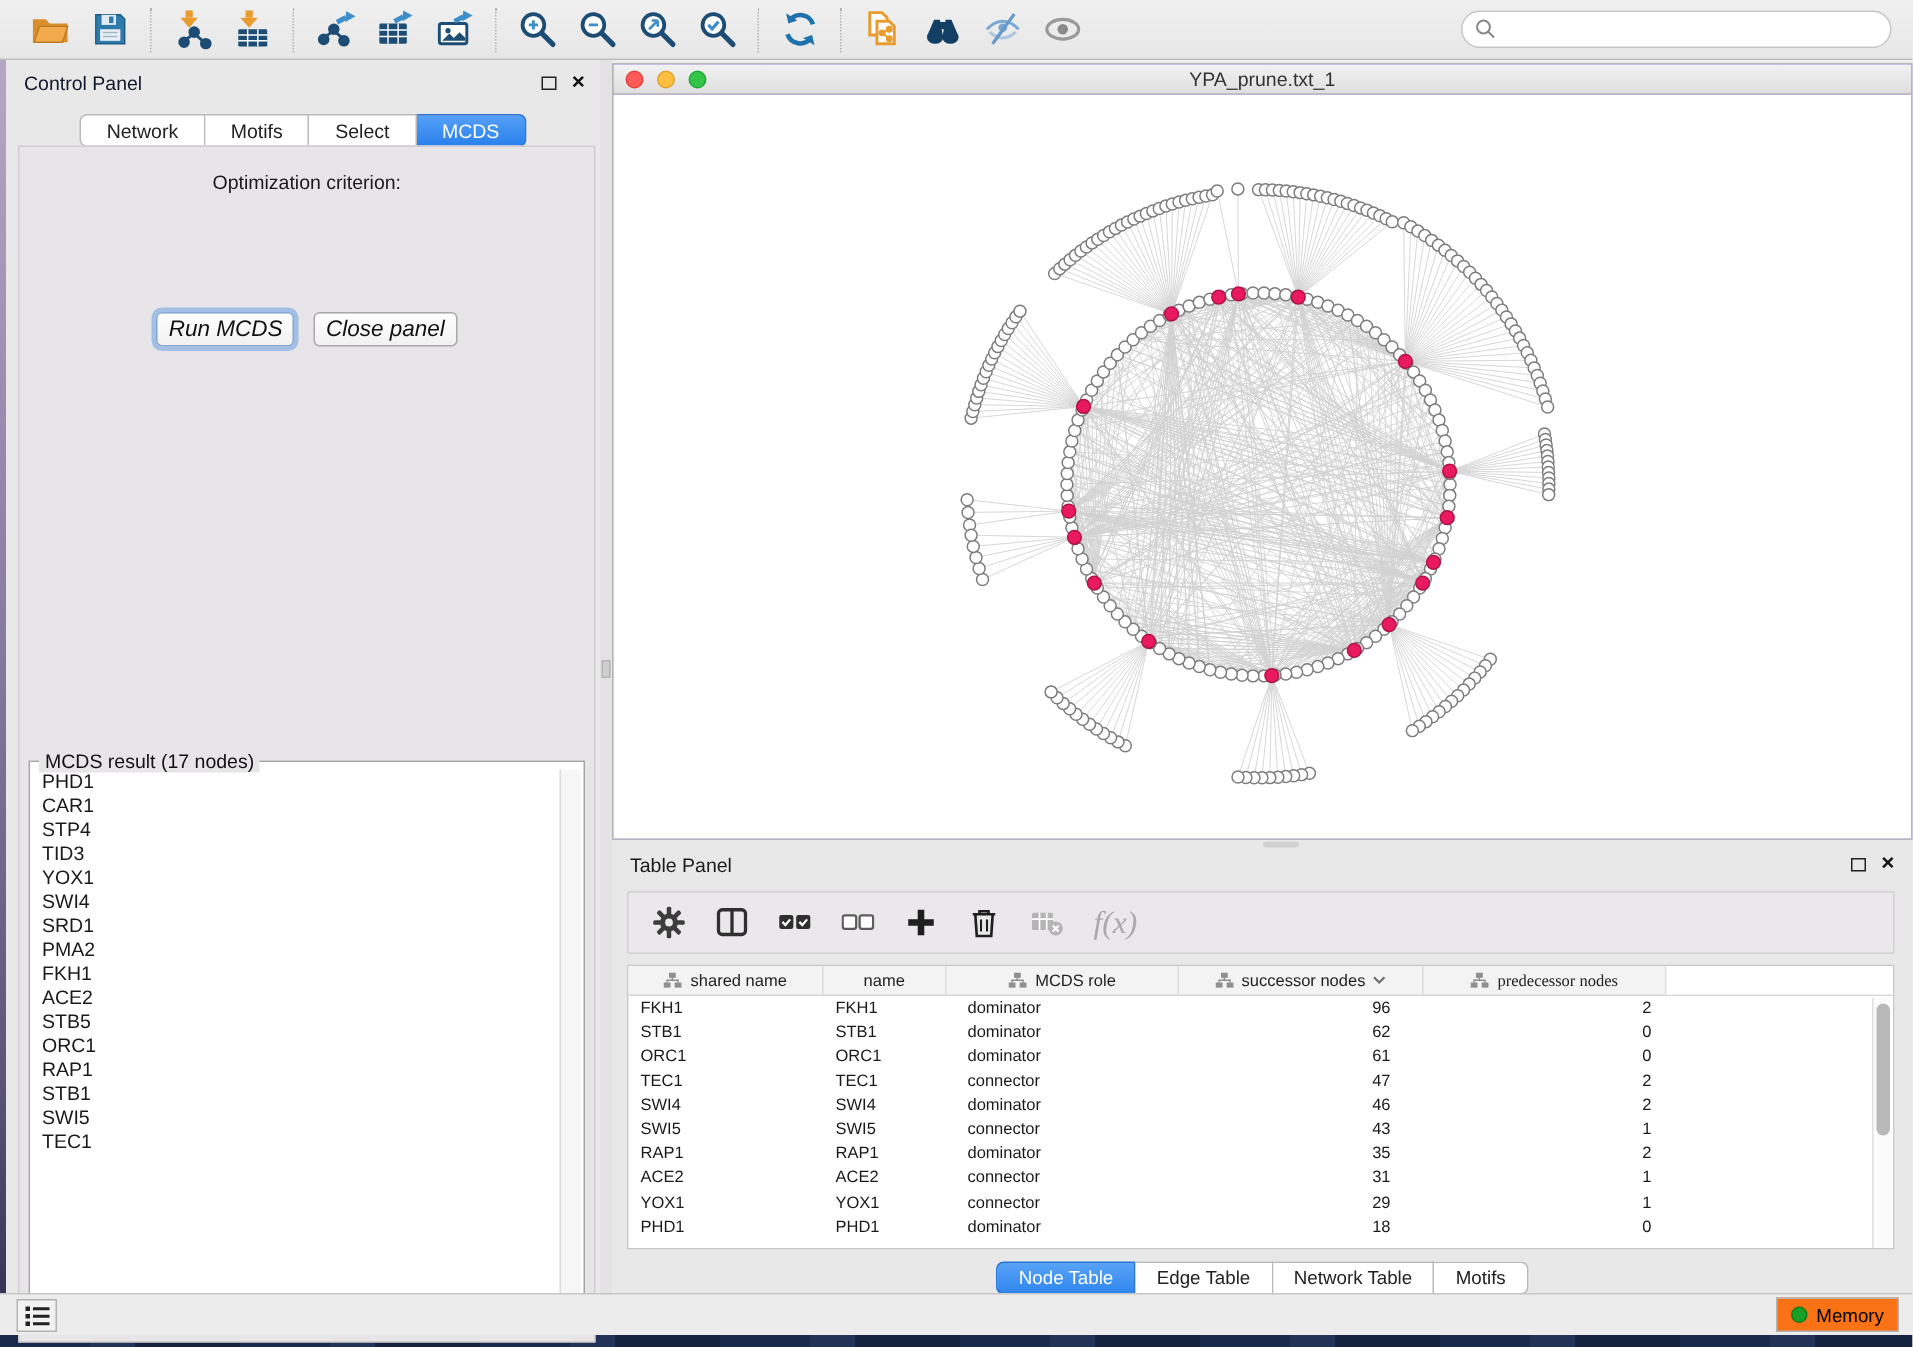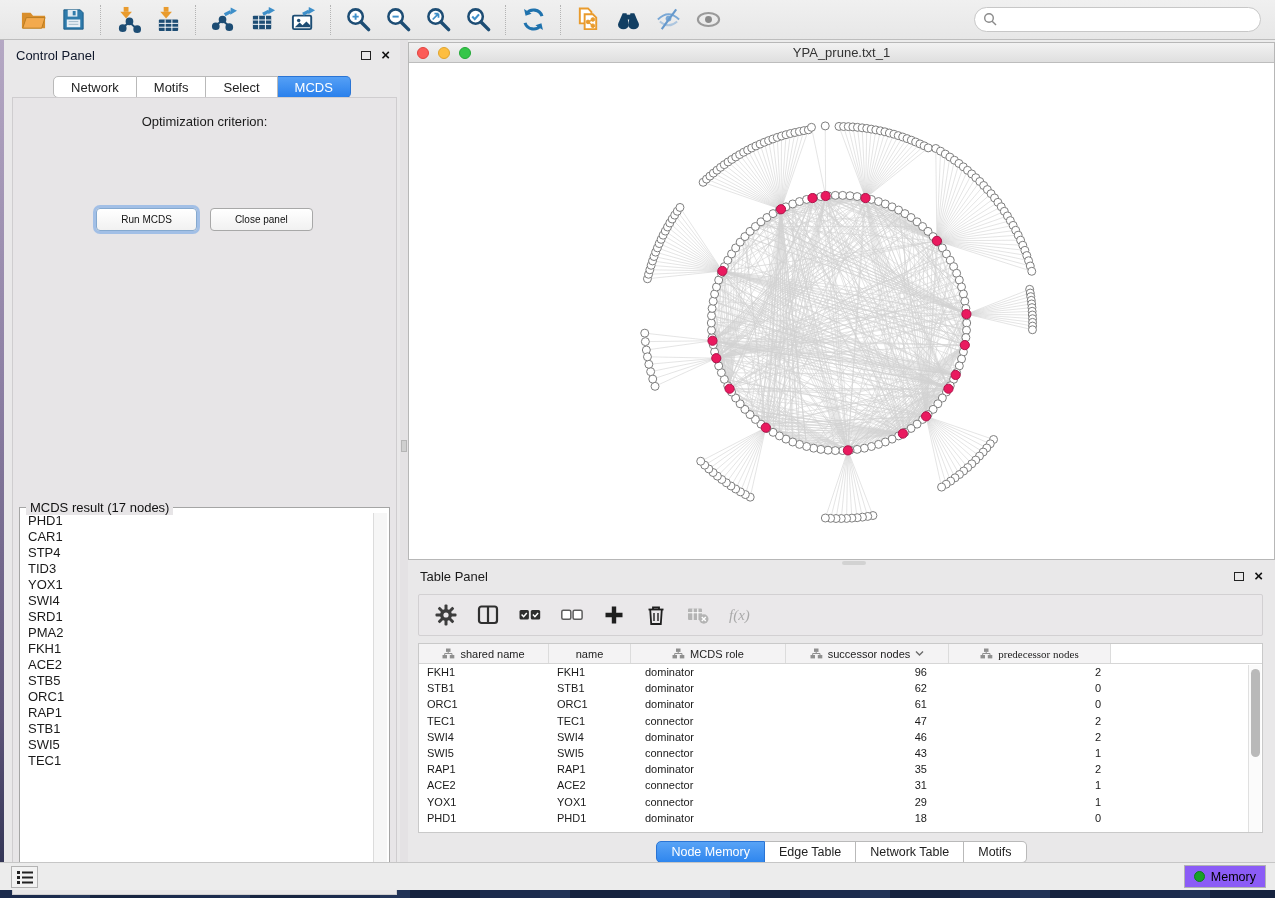--- a/index.html
+++ b/index.html
@@ -42,22 +42,22 @@
   .cp-inner { position:absolute; left:8px; top:57px; width:385px; height:798px;
     background:#e7e5e7; border:1px solid #cfcdcf; }
   .opt-label { text-align:center; font-size:13px; margin-top:16px; }
   .dropdown { position:absolute; left:37px; top:77px; width:311px; height:24px; background:#fff;
     border:1px solid #b5b5b5; border-radius:5px; display:flex; align-items:center; box-shadow:0 1px 1px rgba(0,0,0,.08); }
   .dd-text { flex:1; font-size:13px; padding-left:10px; white-space:nowrap; overflow:hidden; }
   .dd-stepper { width:20px; height:24px; margin-right:-1px; border-radius:0 5px 5px 0;
     background:linear-gradient(180deg,#6aaaf7,#2b7de4); display:flex; flex-direction:column;
     align-items:center; justify-content:center; gap:1px; }
   .btn-row { position:absolute; left:0; top:110px; width:100%; display:flex; justify-content:center; gap:13px; }
-  .push-btn { height:23px; padding:0 24px; font-size:10px; background:linear-gradient(180deg,#ffffff,#f1f1f1);
-    border:1px solid #a8a8a8; border-radius:4px; color:#111; }
+  .push-btn { height:23px; padding:0 7px; font-size:15px; background:linear-gradient(180deg,#ffffff,#f1f1f1);
+    border:1px solid #a8a8a8; border-radius:4px; color:#111;font-style:italic; }
   .push-btn.focus { box-shadow:0 0 0 3px rgba(106,160,230,.55); border-color:#85a9cf; }
   .group-box { position:absolute; left:6px; top:409px; width:371px; height:372px;
     border:1px solid #a5a5a5; background:#fff; }
   .group-legend { position:absolute; top:-8px; left:6px; background:#e7e5e7; padding:0 4px;
     font-size:13px; color:#111; }
   .mcds-list { position:absolute; left:1px; top:5px; width:352px; bottom:1px; overflow:hidden; }
   .list-item { font-size:13px; height:16px; line-height:16px; padding-left:7px; }
   .list-scroll { position:absolute; right:2px; top:5px; width:14px; bottom:2px;
     background:#f6f6f6; border-left:1px solid #dcdcdc; }
 
@@ -77,41 +77,41 @@
 
   
   .table-panel { position:absolute; left:408px; top:560px; width:867px; height:302px; background:#e9e8e9; }
   .tp-handle { position:absolute; left:50%; top:1px; width:24px; height:4px; background:#d2d2d2; border-radius:2px; }
   .tp-header { height:28px; display:flex; align-items:center; padding:4px 12px 0 12px; }
   .tp-title { font-size:13px; }
   .tt-bar { position:absolute; left:10px; top:34px; width:845px; height:42px; background:#eae8ea;
     border:1px solid #d2d0d2; border-radius:2px; display:flex; align-items:center; gap:20px; padding-left:16px; }
   .tt-btn { background:transparent; border:none; display:flex; align-items:center; justify-content:center; }
   .tt-btn svg { width:22px; height:22px; }
-  .fx { font-family:"Liberation Serif",serif; font-style:italic; font-size:15px; color:#a9a9a9; }
+  .fx { font-family:"Liberation Serif",serif; font-style:italic; font-size:21px; color:#a9a9a9; }
   .grid-area { position:absolute; left:10px; top:83px; width:845px; height:190px; background:#fff; border:1px solid #c9c9c9; }
   .thead { display:flex; height:20px; background:#f4f3f4; border-bottom:1px solid #d6d6d6; }
   .th { display:flex; align-items:center; justify-content:center; gap:5px; font-size:11px; color:#222;
     border-right:1px solid #dcdcdc; position:relative; }
   .th.nofill { border-right:none; }
   .trow { display:flex; height:16.2px; font-size:11px; }
   .td { display:flex; align-items:center; overflow:hidden; white-space:nowrap; }
   .tbody-scroll { position:absolute; right:1px; top:21px; width:13px; height:167px; background:#fbfbfb; border-left:1px solid #e0e0e0; }
   .scroll-thumb { position:absolute; left:2px; top:4px; width:9px; height:88px; background:#b9b9b9; border-radius:5px; }
   .bottom-tabs { position:absolute; left:0; top:281px; width:100%; display:flex; justify-content:center; }
   .btab { height:22px; padding:0 14px; font-size:12.5px; display:flex; align-items:center; background:#fff;
     border:1px solid #b9b9b9; border-left:none; color:#222; }
   .btab:first-child { border-left:1px solid #b9b9b9; border-radius:5px 0 0 5px; }
   .btab:last-child { border-radius:0 5px 5px 0; }
   .btab.sel { background:linear-gradient(180deg,#58a3f6,#2f86ee); color:#fff; border-color:#2a74d4; }
 
   
   .status-bar { position:absolute; left:0; top:862px; width:1275px; height:28px; background:#ececec; border-top:1px solid #c6c6c6; display:flex; align-items:center; }
   .status-left-btn { margin-left:11px; width:27px; height:22px; background:#f2f2f2; border:1px solid #b3b3b3; display:flex; align-items:center; justify-content:center; }
-  .memory-btn { margin-left:auto; margin-right:9px; height:23px; background:#8b5cf6; border:1px solid #b3b3b3;
+  .memory-btn { margin-left:auto; margin-right:9px; height:23px; background:#f97316; border:1px solid #b3b3b3;
     display:flex; align-items:center; gap:6px; padding:0 9px; font-size:12.5px; }
   .mem-dot { width:11px; height:11px; border-radius:50%; background:#18a126; border:1px solid #0e7d1b; }
 </style>
 </head>
 <body>
 
 <div class="desktop-left"></div>
 <div class="desktop-bottom"></div>
 
 <div class="toolbar" id="main-toolbar">
@@ -1568,21 +1568,21 @@
           <div class="td" style="width: 155px; justify-content: flex-start; padding-left: 14px;">dominator</div>
           <div class="td" style="width: 163px; justify-content: flex-end; padding-right: 22px;">18</div>
           <div class="td" style="width: 162px; justify-content: flex-end; padding-right: 10px;">0</div>
         </div>
       </div>
     <div class="tbody-scroll">
         <div class="scroll-thumb"></div>
       </div>
   </div>
   <div class="bottom-tabs" id="bottom-tabs">
-      <span class="btab sel">Node Memory</span>
+      <span class="btab sel">Node Table</span>
       <span class="btab">Edge Table</span>
       <span class="btab">Network Table</span>
       <span class="btab">Motifs</span>
     </div>
 </div>
 
 <div class="status-bar">
   <button class="status-left-btn">
     <svg width="18" height="16" viewBox="0 0 18 16">
       <g fill="#222">

